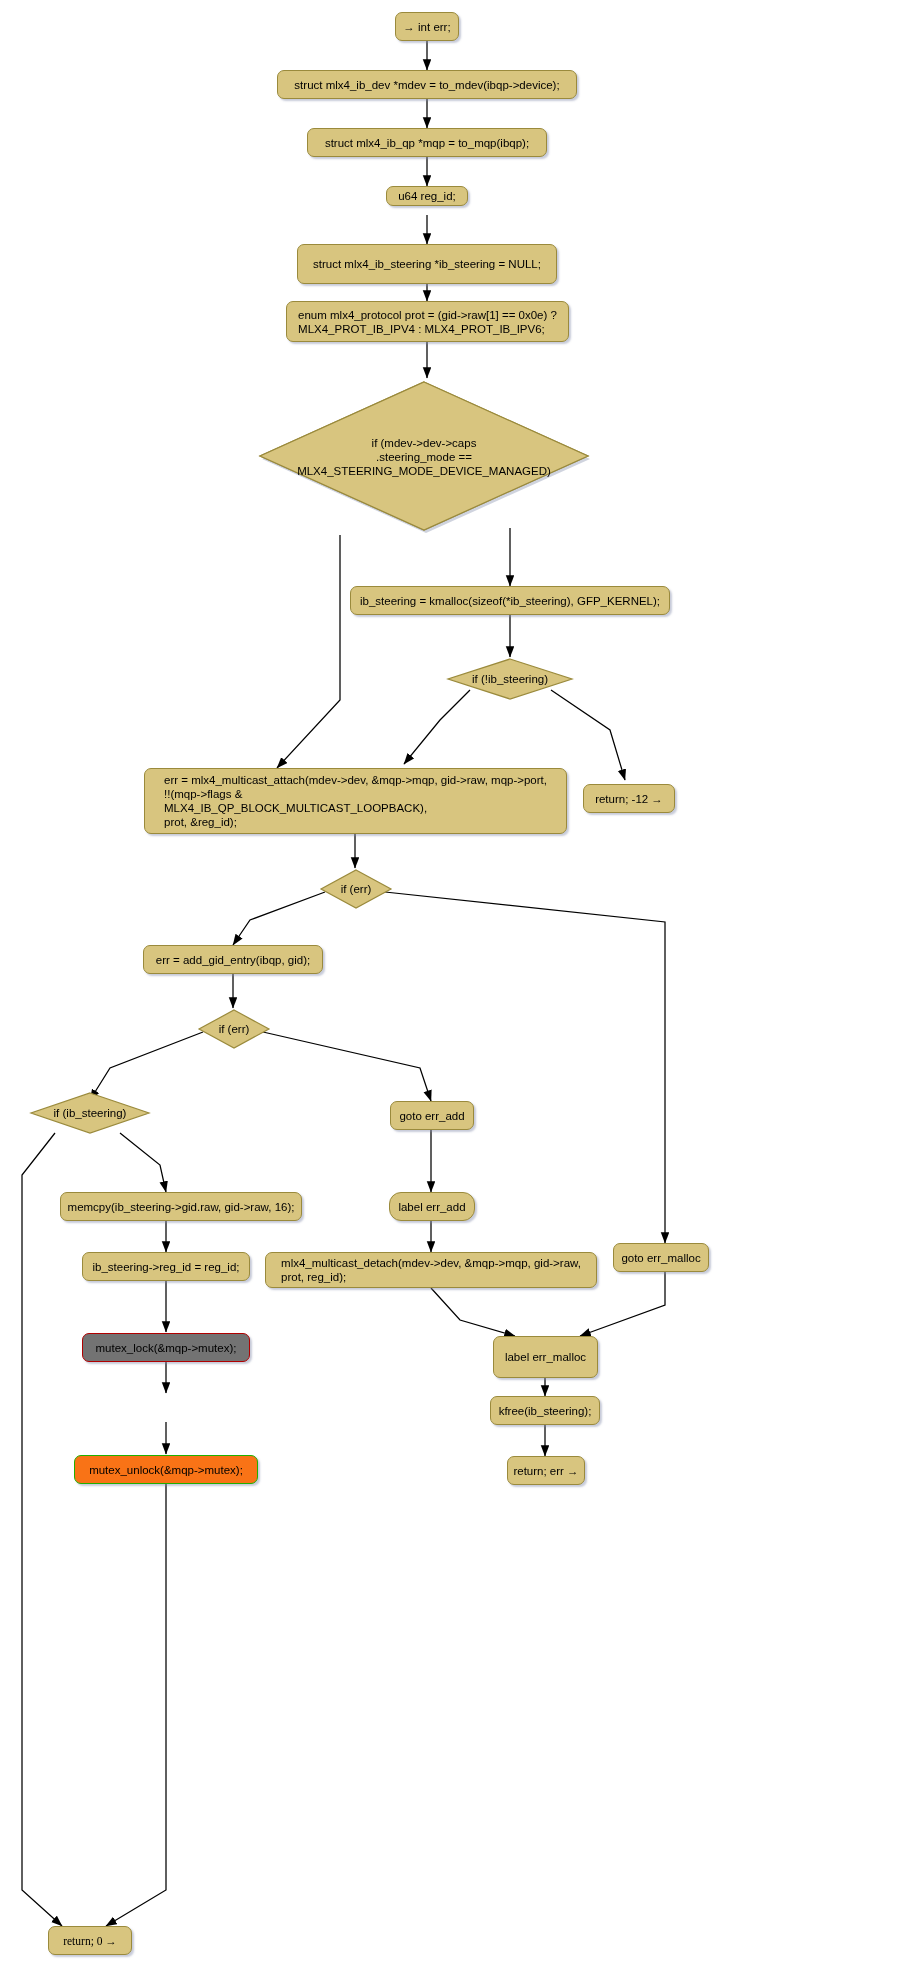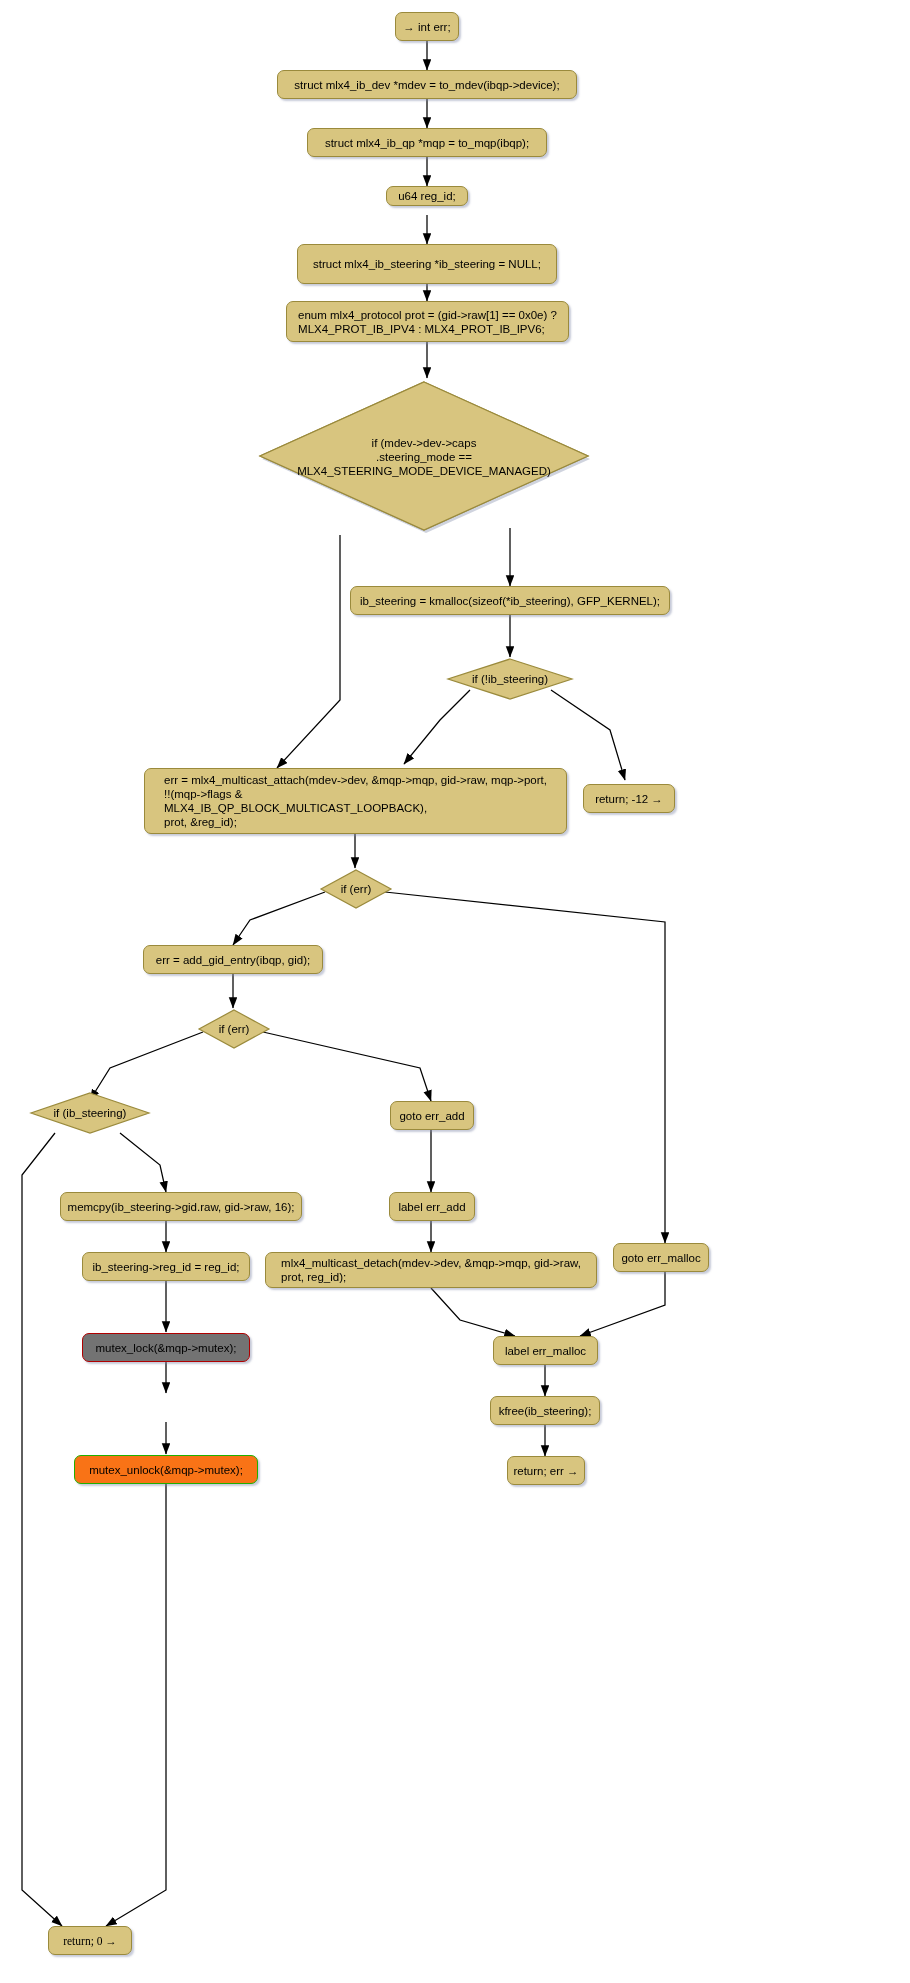--- a/index.html
+++ b/index.html
@@ -204,32 +204,32 @@
     <svg class="dshape" viewBox="0 0 124 44" preserveAspectRatio="none">
       <polygon points="62,2 121,22 62,42 3,22" fill="#d8c57f" stroke="#9a8a3c" stroke-width="1.2"></polygon>
     </svg>
     <div class="dlabel">if (ib_steering)</div>
   </div>
 
   <div class="node" style="left:390px;top:1101px;width:84px;height:29px;">goto err_add</div>
 
   <div class="node" style="left:60px;top:1192px;width:242px;height:29px;">memcpy(ib_steering-&gt;gid.raw, gid-&gt;raw, 16);</div>
 
-  <div class="node" style="left:389px;top:1192px;width:86px;height:29px;">label err_add</div>
+  <div class="node" style="left:389px;top:1192px;width:86px;height:29px;border-radius:12px;">label err_add</div>
 
   <div class="node" style="left:82px;top:1252px;width:168px;height:29px;">ib_steering-&gt;reg_id = reg_id;</div>
 
   <div class="node" style="left:265px;top:1252px;width:332px;height:36px;">mlx4_multicast_detach(mdev-&gt;dev, &amp;mqp-&gt;mqp, gid-&gt;raw,
 prot, reg_id);</div>
 
   <div class="node" style="left:613px;top:1243px;width:96px;height:29px;">goto err_malloc</div>
 
   <div class="node red" style="left:82px;top:1333px;width:168px;height:29px;">mutex_lock(&amp;mqp-&gt;mutex);</div>
 
-  <div class="node" style="left:493px;top:1336px;width:105px;height:29px;">label err_malloc</div>
+  <div class="node" style="left:493px;top:1336px;width:105px;height:42px;">label err_malloc</div>
 
 
   <div class="node" style="left:490px;top:1396px;width:110px;height:29px;">kfree(ib_steering);</div>
 
   <div class="node green" style="left:74px;top:1455px;width:184px;height:29px;">mutex_unlock(&amp;mqp-&gt;mutex);</div>
 
   <div class="node" style="left:507px;top:1456px;width:78px;height:29px;">return; err →</div>
 
   <div class="node" style="left:48px;top:1926px;width:84px;height:29px;font-family:Liberation Serif, serif;">return; 0 →</div>
 

